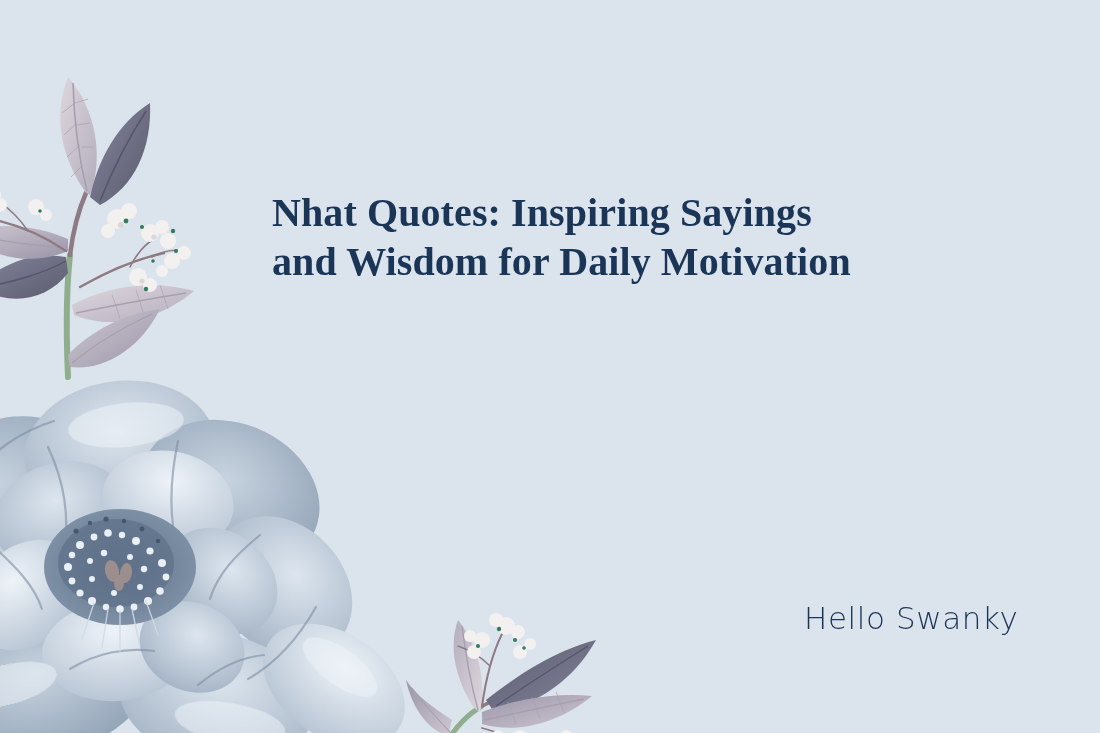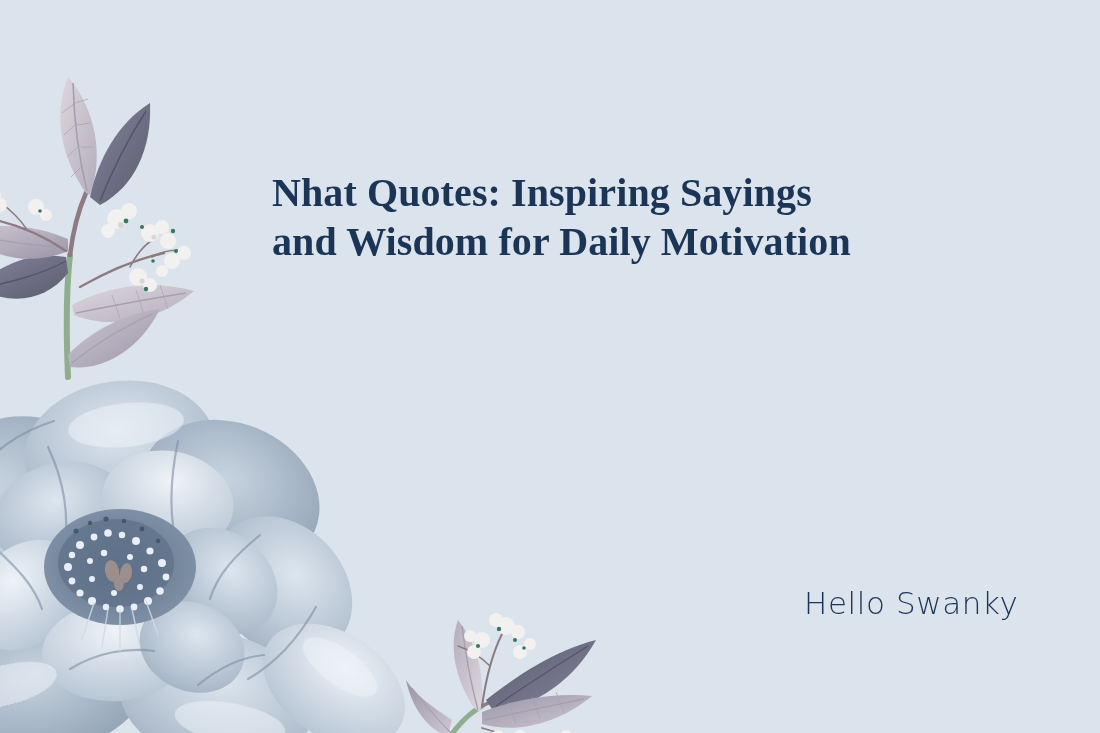--- a/index.html
+++ b/index.html
@@ -48,36 +48,36 @@
   .art-layer svg {
     display: block;
     width: 100%;
     height: 100%;
   }
 
   
   .headline {
     position: absolute;
     left: 272px;
-    top: 168px;
+    top: 188px;
     width: 600px;
     margin: 0;
     color: #1b3557;
     font-family: "Liberation Serif", "DejaVu Serif", serif;
     font-weight: 700;
     font-size: 40px;
     line-height: 49px;
     letter-spacing: 0.1px;
   }
 
   
   .brand {
     position: absolute;
     left: 804px;
-    top: 585px;
+    top: 600px;
     color: #1b3557;
     font-family: "DejaVu Sans", "Liberation Sans", sans-serif;
     font-weight: 300;
     font-size: 31px;
     letter-spacing: 0.6px;
     white-space: nowrap;
   }
 </style>
 </head>
 <body>

